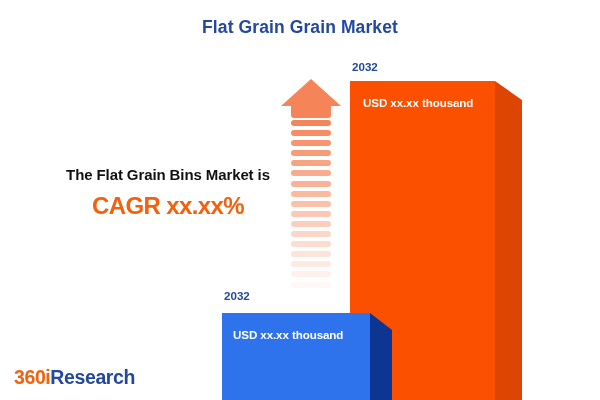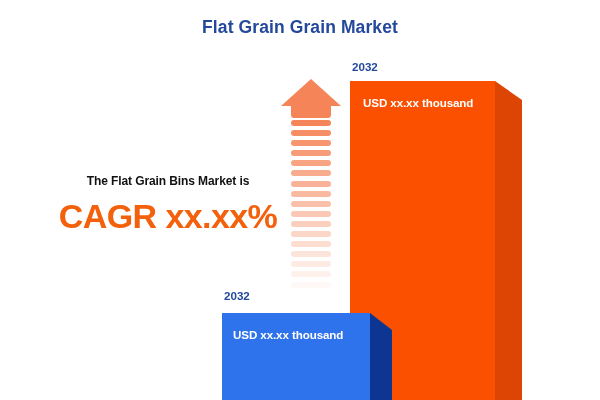--- a/index.html
+++ b/index.html
@@ -32,30 +32,29 @@
 
   
   .cagr-block {
     position: absolute;
     left: 56px;
     top: 165px;
     width: 224px;
     text-align: center;
   }
   .cagr-lead {
-    font-size: 12px;
+    font-size: 15px;
     font-weight: bold;
     color: #111111;
     line-height: 1.32;
     letter-spacing: -0.1px;
-    margin-top: 9px;
   }
   .cagr-value {
     margin-top: 7px;
-    font-size: 34px;
+    font-size: 24px;
     font-weight: bold;
     color: #f4610d;
     letter-spacing: -0.6px;
     white-space: nowrap;
   }
 
   
   .growth-arrow {
     position: absolute;
     left: 281px;
@@ -209,14 +208,17 @@
   </div>
   <div class="bar-value" id="value-2032">USD xx.xx thousand</div>
 
   <div class="bar-year" id="year-2024">2032</div>
   <div class="bar" id="bar-2024">
     <div class="bar-face"></div>
     <div class="bar-side"></div>
   </div>
   <div class="bar-value" id="value-2024">USD xx.xx thousand</div>
 
+  <div class="logo">
+    <span class="logo-360i">360i</span><span class="logo-research">Research</span>
+  </div>
 
 </div>
 
 </body></html>

